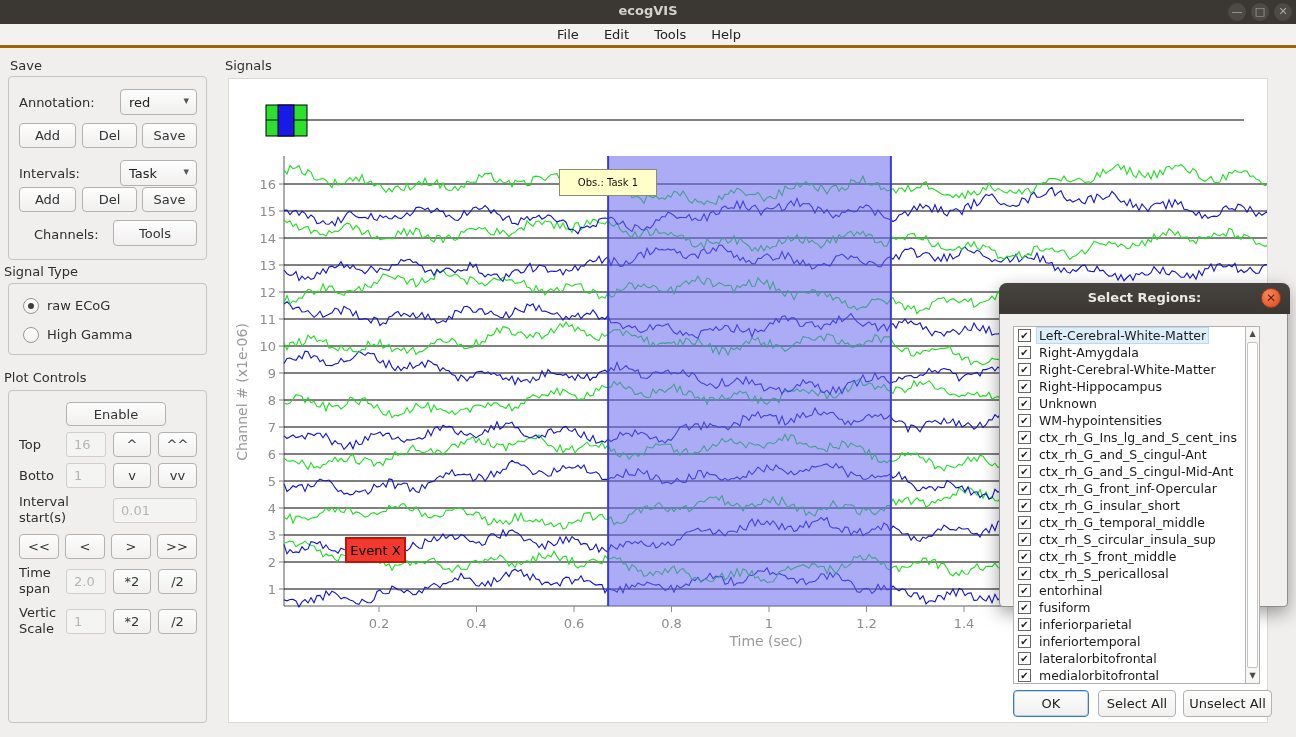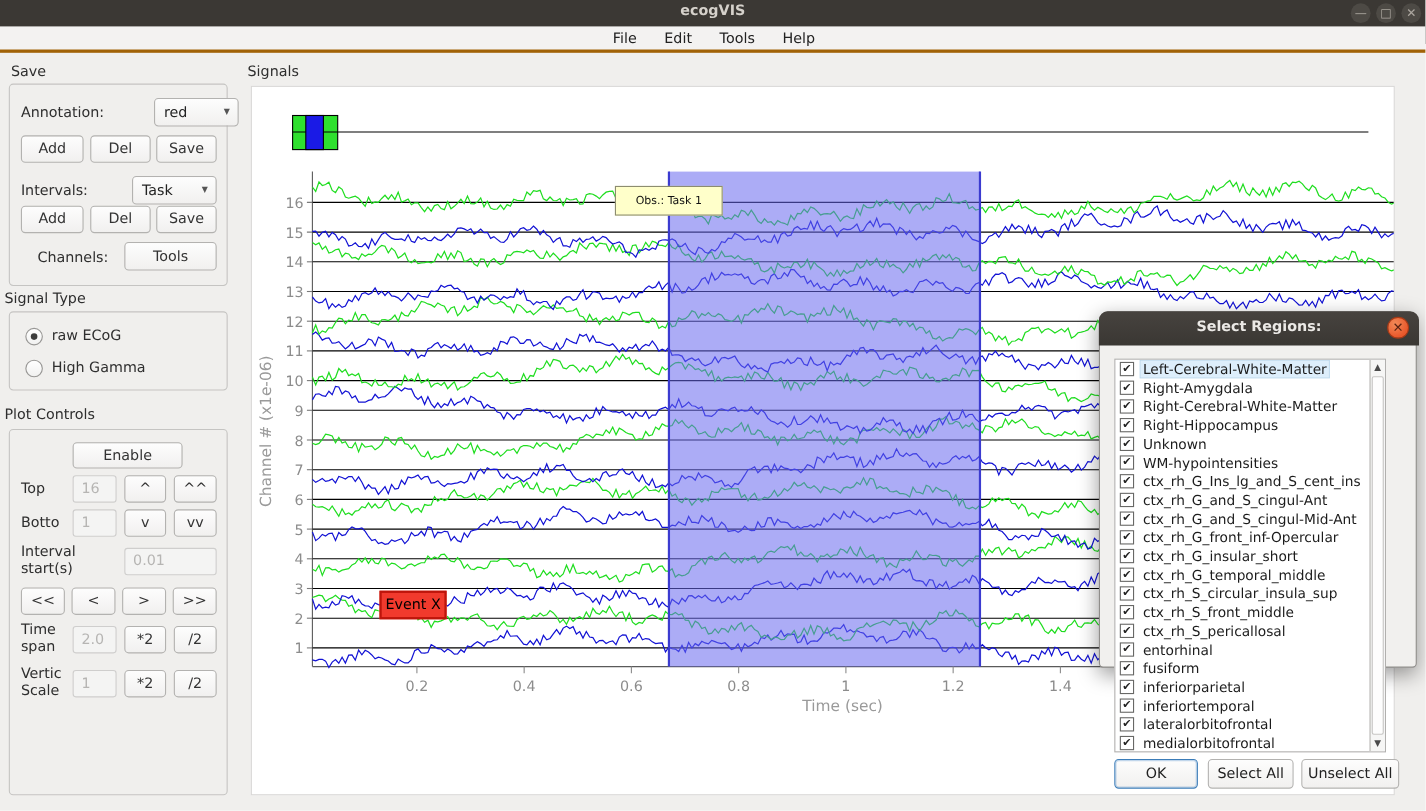--- a/index.html
+++ b/index.html
@@ -87,21 +87,21 @@
 <div class="menubar">
   <span class="menuitem" style="margin-left:2px;">File</span>
   <span class="menuitem">Edit</span>
   <span class="menuitem">Tools</span>
   <span class="menuitem">Help</span>
 </div>
 
 <div class="grouplabel" style="left:10px; top:58px;">Save</div>
 <div class="groupbox" style="left:8px; top:76px; width:199px; height:184px;">
   <div class="lbl" style="left:10px; top:18px;">Annotation:</div>
-  <div class="combo" style="left:111px; top:12px; width:77px; height:26px;margin-left:20px;">
+  <div class="combo" style="left:111px; top:12px; width:77px; height:26px;">
     <span>red</span>
     <span class="arrow">▾</span>
   </div>
   <div class="btn" style="left:10px; top:46px; width:57px; height:25px;">Add</div>
   <div class="btn" style="left:73px; top:46px; width:55px; height:25px;">Del</div>
   <div class="btn" style="left:133px; top:46px; width:55px; height:25px;">Save</div>
 
   <div class="lbl" style="left:10px; top:89px;">Intervals:</div>
   <div class="combo" style="left:111px; top:83px; width:77px; height:26px;">
     <span>Task</span>

